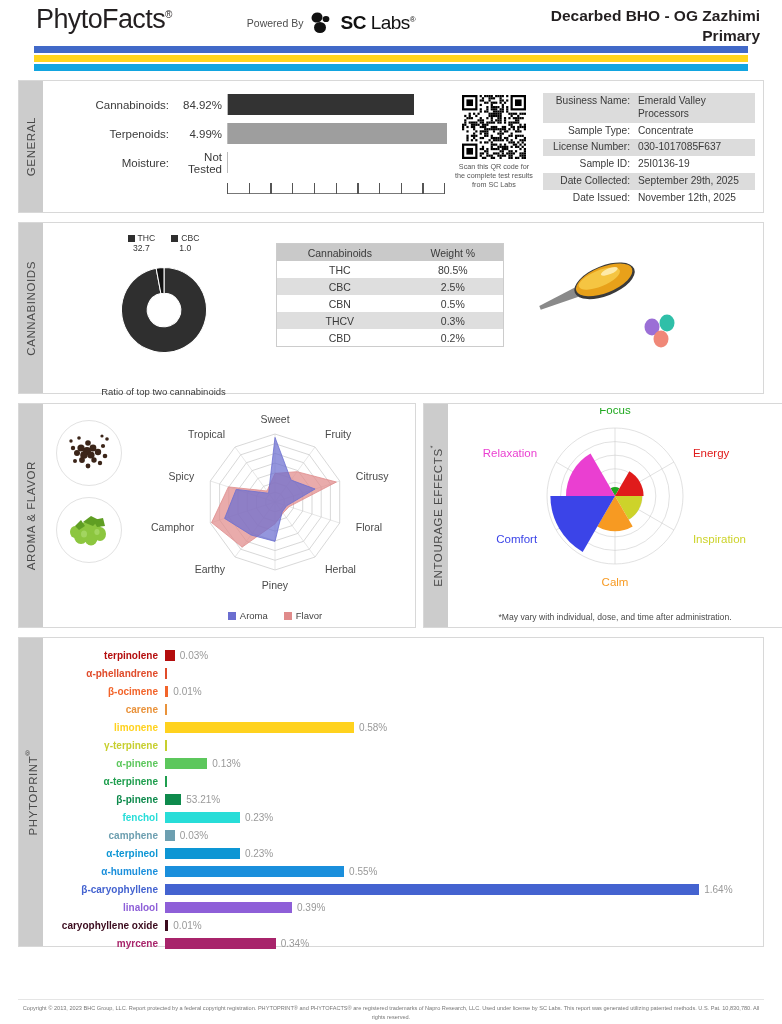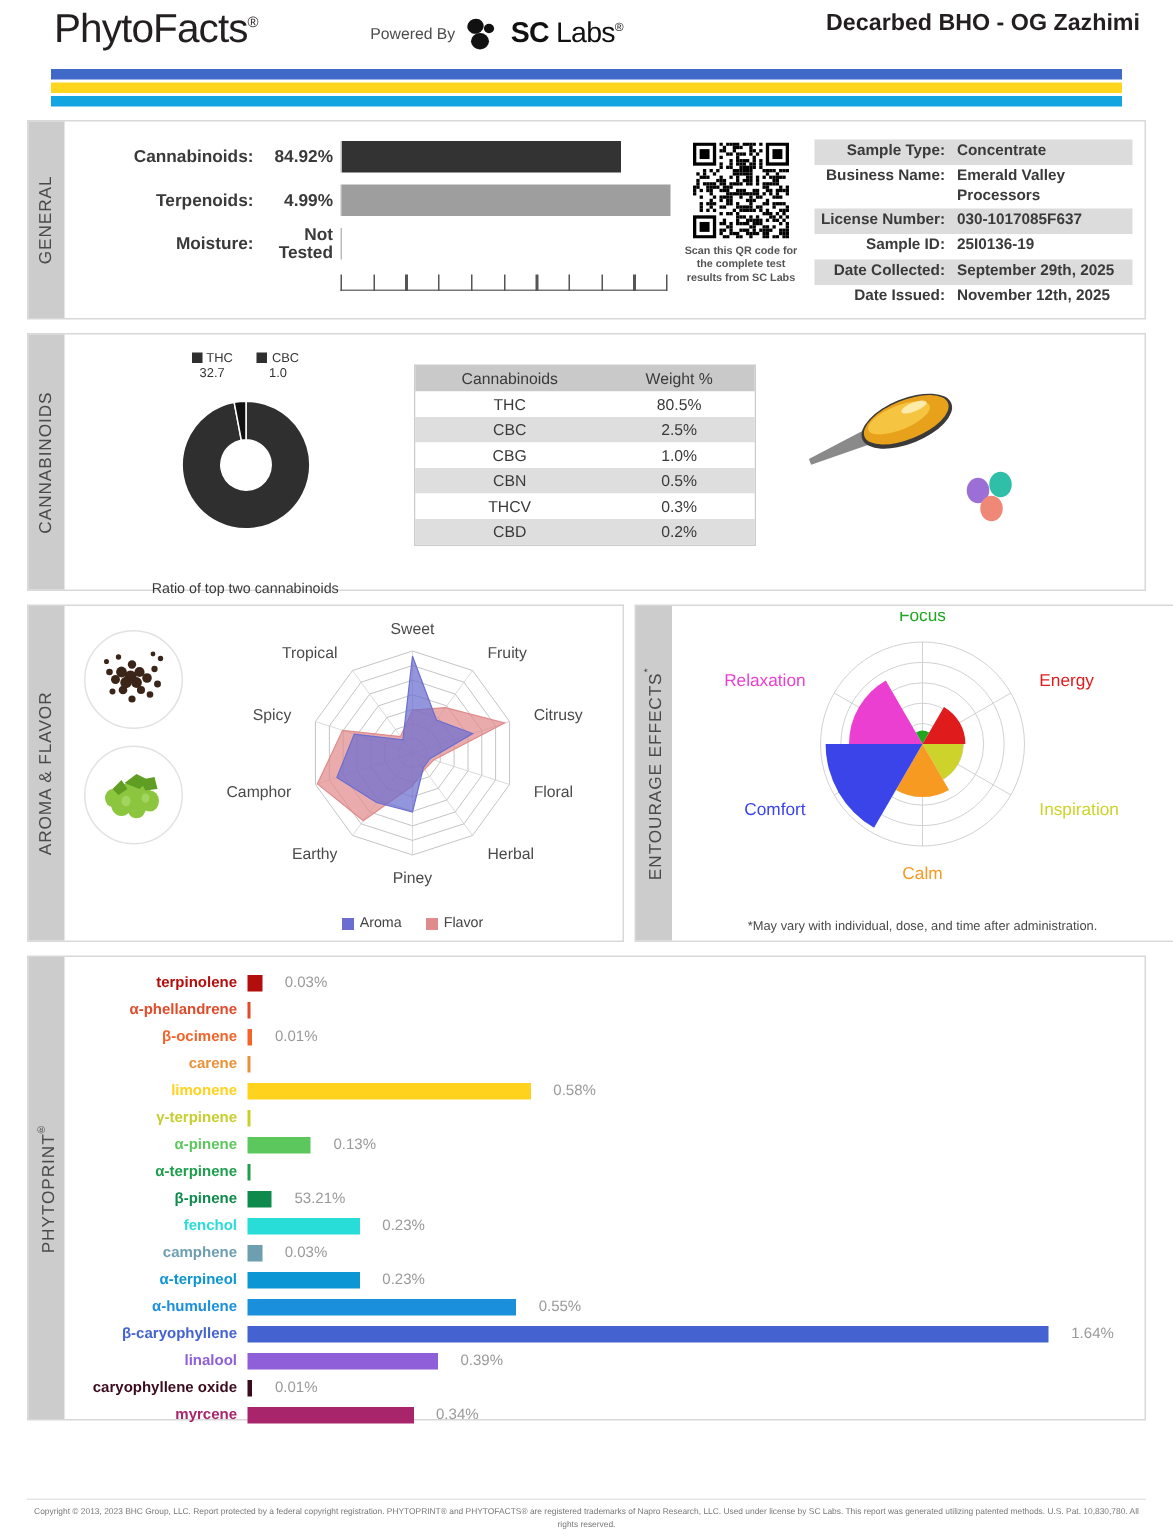--- a/index.html
+++ b/index.html
@@ -46,21 +46,21 @@
   }
   .sidetab span {
     writing-mode: vertical-rl; transform: rotate(180deg);
     font-size: 11.5px; letter-spacing: 0.6px; color: #4a4a4a; white-space: nowrap;
   }
   .sidetab sup { font-size: 7px; }
   .panel-body { flex: 1; position: relative; }
 
   
   .general { height: 133px; }
-  .gen-inner { display: flex; height: 100%; padding: 12px 8px 6px 14px; font-weight: bold; }
+  .gen-inner { display: flex; height: 100%; padding: 12px 8px 6px 14px; }
   .gen-left { width: 390px; position: relative; }
   .gen-row { display: flex; align-items: center; height: 23px; margin-bottom: 6px; }
   .gen-label { width: 112px; text-align: right; font-size: 11.5px; color: #3a3a3a; }
   .gen-value { width: 58px; text-align: right; font-size: 11.5px; color: #3a3a3a; padding-right: 5px; }
   .gen-bar-track { flex: 1; height: 21px; position: relative; border-left: 1px solid #bbb; }
   .gen-bar { height: 21px; }
   .axis { margin-left: 170px; margin-top: 4px; width: 217px; height: 14px; position: relative; }
   .axis-line { position: absolute; bottom: 0; left: 0; right: 0; height: 1px; background: #777; }
   .tick { position: absolute; bottom: 0; width: 1.4px; height: 11px; background: #555; }
   .gen-right { flex: 1; display: flex; gap: 8px; padding-left: 6px; }
@@ -107,21 +107,21 @@
   .ent-body { flex: 1; position: relative; }
   .ent-note { position: absolute; bottom: 5px; left: 0; right: 0; text-align: center; font-size: 8.6px; color: #4a4a4a; }
 
   
   .phyto { height: 310px; margin-top: 9px; }
   .phyto-body { padding: 8px 10px 6px 4px; }
   .terp-row { display: flex; align-items: center; height: 18px; }
   .terp-label { width: 118px; text-align: right; font-size: 10px; padding-right: 7px; white-space: nowrap; font-weight: bold; }
   .terp-bar-area { flex: 1; display: flex; align-items: center; }
   .terp-bar { height: 11px; min-width: 2px; }
-  .terp-val { font-size: 10px; color: #999; margin-left: 15px; white-space: nowrap; }
+  .terp-val { font-size: 10px; color: #999; margin-left: 5px; white-space: nowrap; }
 
   
   .footer { position: absolute; left: 18px; right: 18px; bottom: 3px; text-align: center;
             font-size: 5.6px; color: #777; line-height: 1.5; border-top: 1px solid #e5e5e5; padding-top: 4px; }
 </style>
 </head>
 <body>
 
 <div class="page">
 
@@ -133,20 +133,21 @@
         <svg width="26" height="22" viewBox="0 0 26 22">
           <ellipse cx="8" cy="5.5" rx="5.5" ry="5" fill="#111" transform="rotate(-20 8 5.5)"></ellipse>
           <ellipse cx="17" cy="7" rx="3.4" ry="3.1" fill="#111"></ellipse>
           <ellipse cx="11" cy="15.5" rx="6" ry="5.5" fill="#111"></ellipse>
         </svg>
         <span class="sclabs-text"><span>SC</span><span class="thin"> Labs</span><sup>®</sup></span>
       </span>
     </div>
     <div class="title-block">
       <div>Decarbed BHO - OG Zazhimi</div>
+      <div>Primary</div>
     </div>
   </div>
 
   <div class="stripes">
     <div class="stripe s-blue"></div>
     <div class="stripe s-yellow"></div>
     <div class="stripe s-cyan"></div>
   </div>
 
   <div class="panel general">
@@ -528,26 +529,26 @@
                   <rect x="23" y="1" width="5" height="5" fill="#fff"></rect>
                   <rect x="24" y="2" width="3" height="3" fill="#000"></rect>
                   <rect x="0" y="22" width="7" height="7" fill="#000"></rect>
                   <rect x="1" y="23" width="5" height="5" fill="#fff"></rect>
                   <rect x="2" y="24" width="3" height="3" fill="#000"></rect>
                 </svg></div>
             <div class="qr-cap">Scan this QR code for the complete test results from SC Labs</div>
           </div>
           <div class="info-table" id="info-table">
               <div class="info-row">
+                <div class="info-k">Business Name:</div>
+                <div class="info-v">Emerald Valley Processors</div>
+              </div>
+              <div class="info-row">
                 <div class="info-k">Sample Type:</div>
                 <div class="info-v">Concentrate</div>
-              </div>
-              <div class="info-row">
-                <div class="info-k">Business Name:</div>
-                <div class="info-v">Emerald Valley Processors</div>
               </div>
               <div class="info-row">
                 <div class="info-k">License Number:</div>
                 <div class="info-v">030-1017085F637</div>
               </div>
               <div class="info-row">
                 <div class="info-k">Sample ID:</div>
                 <div class="info-v">25I0136-19</div>
               </div>
               <div class="info-row">
@@ -598,24 +599,20 @@
               <div class="ct-c1">Cannabinoids</div>
               <div class="ct-c2">Weight %</div>
             </div>
             <div class="ct-row">
               <div class="ct-c1">THC</div>
               <div class="ct-c2">80.5%</div>
             </div>
             <div class="ct-row">
               <div class="ct-c1">CBC</div>
               <div class="ct-c2">2.5%</div>
-            </div>
-            <div class="ct-row">
-              <div class="ct-c1">CBG</div>
-              <div class="ct-c2">1.0%</div>
             </div>
             <div class="ct-row">
               <div class="ct-c1">CBN</div>
               <div class="ct-c2">0.5%</div>
             </div>
             <div class="ct-row">
               <div class="ct-c1">THCV</div>
               <div class="ct-c2">0.3%</div>
             </div>
             <div class="ct-row">

